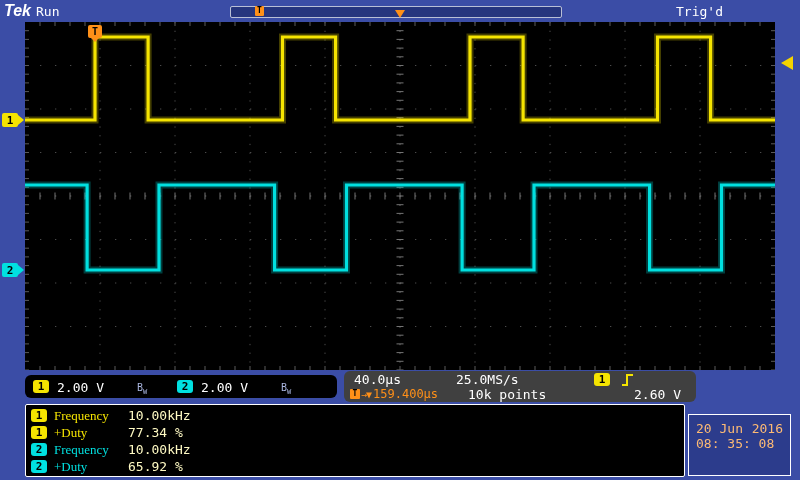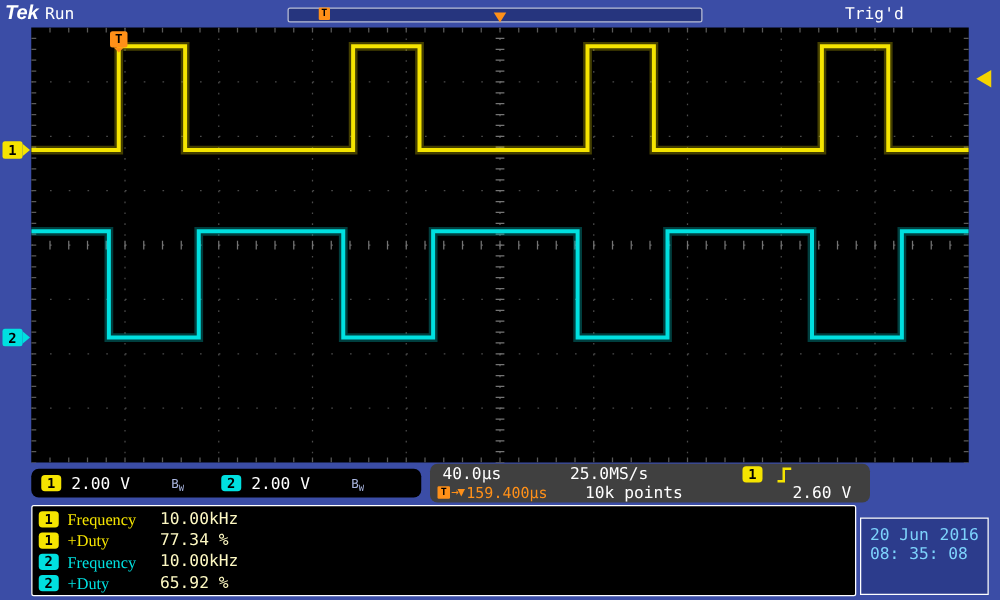--- a/index.html
+++ b/index.html
@@ -73,21 +73,21 @@
   .meas-box{position:absolute;left:25px;top:404px;width:660px;height:73px;background:#000;
             border:1px solid #fff;border-radius:2px;box-sizing:border-box;padding-top:2px;}
   .m-row{display:flex;align-items:center;height:17px;padding-left:5px;}
   .m-row .badge{margin-right:7px;}
   .m-label{width:74px;font-family:Liberation Serif, serif;}
   .m-row.y .m-label{color:#f5e400;} .m-row.c .m-label{color:#00e0e0;}
   .m-value{color:#fef9c3;}
 
   
   .dt-box{position:absolute;left:688px;top:414px;width:103px;height:62px;background:#2c3c8c;
-          border:1px solid #fff;box-sizing:border-box;padding:6px 7px;color:#7dd3fc;}
+          border:1px solid #fff;box-sizing:border-box;padding:6px 7px;color:#fdba74;}
   .dt-line1{display:flex;justify-content:space-between;}
   .dt-line2{margin-top:0;}
 </style>
 </head>
 <body>
 
 <div class="screen">
 
   <span class="brand">Tek</span>
   <span class="run">Run</span>

